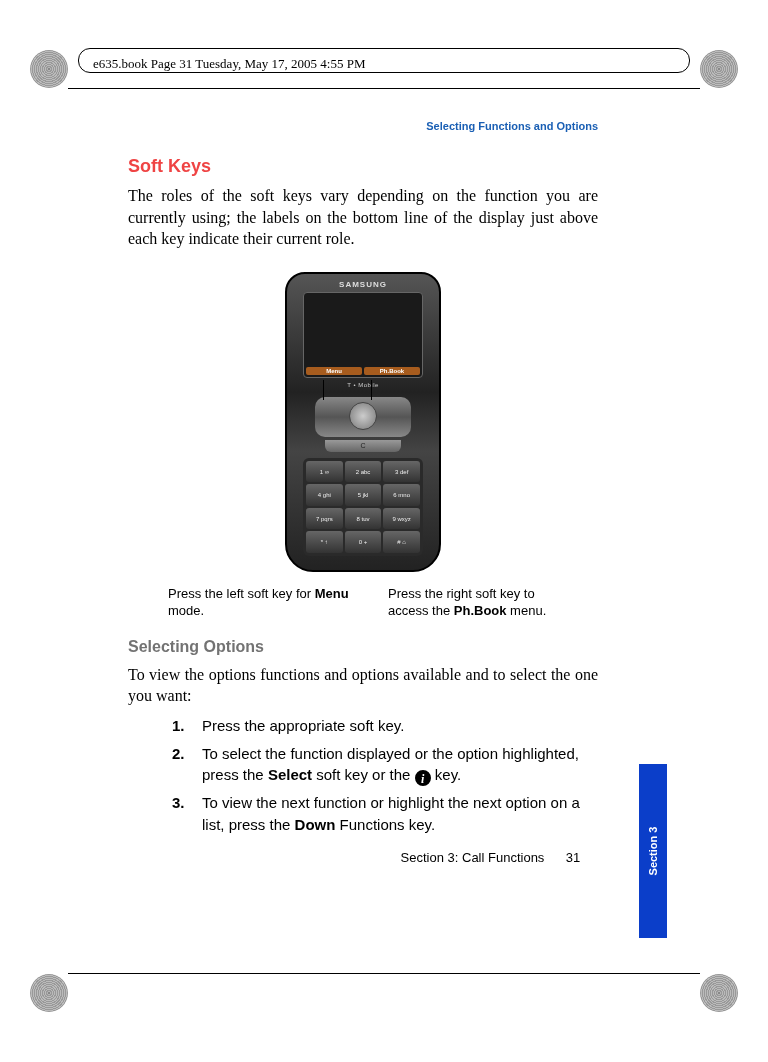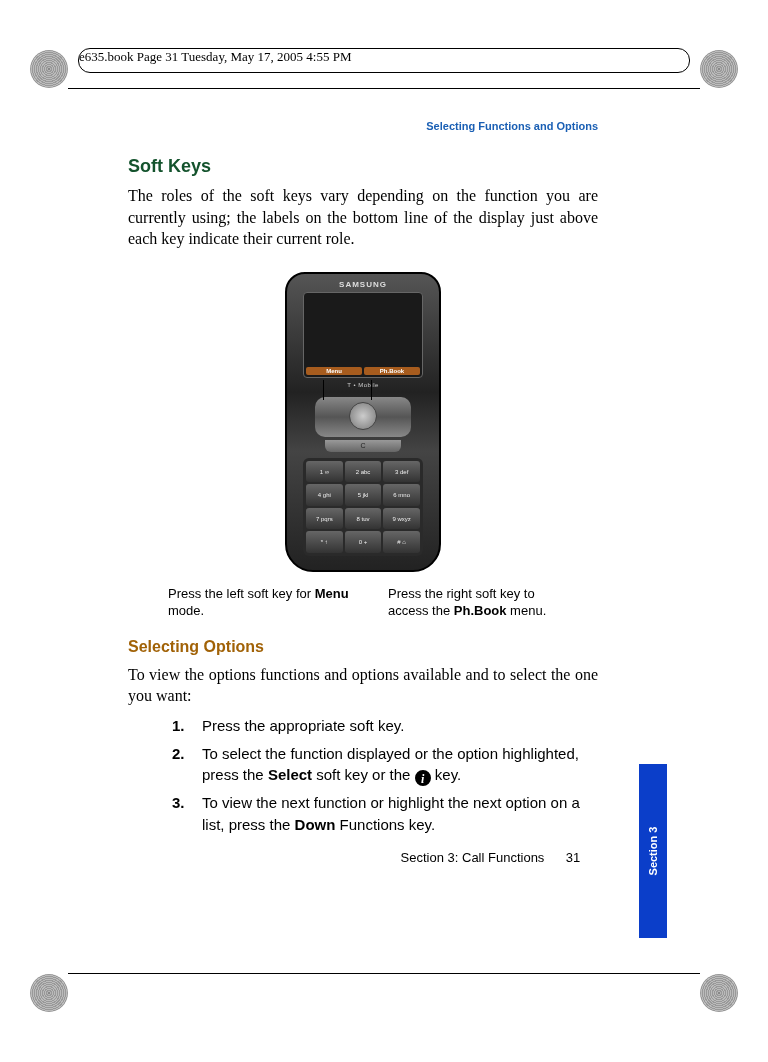--- a/index.html
+++ b/index.html
@@ -35,47 +35,48 @@
   }
   .header-pill {
     position: absolute;
     top: 48px; left: 78px; right: 78px;
     height: 25px;
     border: 1px solid #000;
     border-radius: 12px;
     font-family: 'Times New Roman', serif;
     font-size: 13px;
     display: flex;
-    align-items: flex-start;
+    align-items: flex-end;
+    padding-left: 14px;
     background: #fff;
     z-index: 5;
   }
   .page-area {
     position: absolute;
     top: 120px;
     left: 128px;
     width: 470px;
   }
   .running-head {
     color: #1a5fb4;
     font-family: Arial, Helvetica, sans-serif;
     font-weight: bold;
     font-size: 11px;
     text-align: right;
     margin-bottom: 24px;
   }
   h2.blue {
-    color: #14532d;
+    color: #ef4444;
     font-family: Arial, Helvetica, sans-serif;
     font-weight: bold;
     font-size: 18px;
     margin-bottom: 8px;
   }
   h3.blue {
-    color: #a16207;
+    color: #737373;
     font-family: Arial, Helvetica, sans-serif;
     font-weight: bold;
     font-size: 16px;
     margin: 18px 0 8px 0;
   }
   p.body {
     font-size: 16px;
     line-height: 1.35;
     text-align: justify;
     margin-bottom: 8px;

